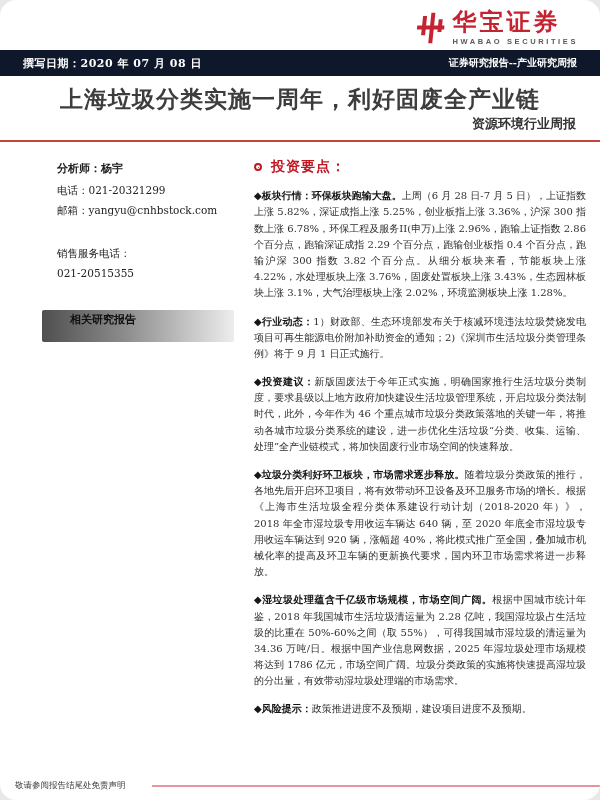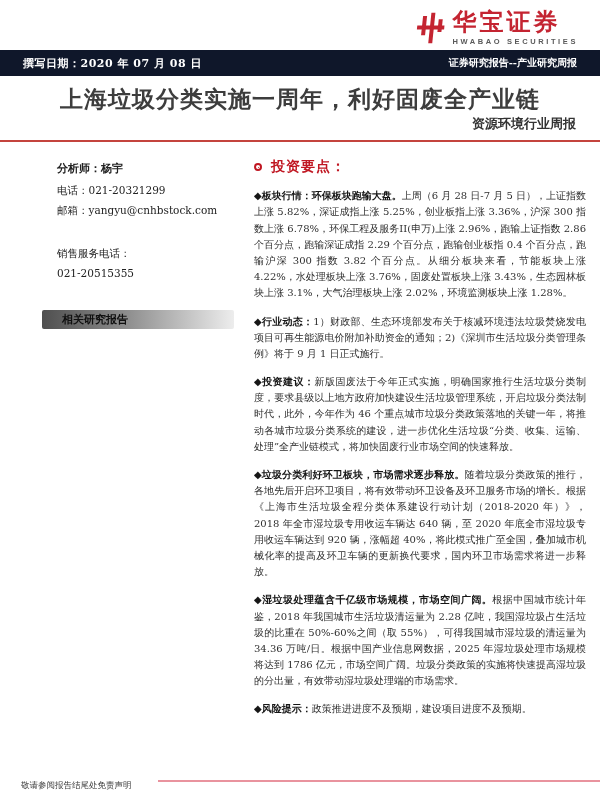--- a/index.html
+++ b/index.html
@@ -5,20 +5,21 @@
   * { margin:0; padding:0; box-sizing:border-box; }
   html,body { background:#e8e8e8; }
   .page {
     position:relative;
     width:600px; height:800px;
     margin:0 auto;
     background:#ffffff;
     font-family:"DejaVu Serif", serif;
     color:#303030;
     overflow:hidden;
+    border-radius:16px;
   }
   
   .logo-row {
     display:flex;
     justify-content:flex-end;
     padding:10px 22px 4px 0;
   }
   .logo {
     display:flex;
     align-items:center;
@@ -95,23 +96,23 @@
     color:#222222;
     margin-left:32px;
   }
   .sidebar .line { line-height:1.95; }
   .sidebar .analyst { font-weight:bold; font-size:11px; }
   .sidebar .sales-block { margin-top:22px; }
   .related-banner {
     margin-top:26px;
     margin-left:-15px;
     width:192px;
-    height:19px;
+    height:32px;
     line-height:20px;
-    padding-left:20px;
+    padding-left:28px;
     border-radius:2px;
     background:linear-gradient(90deg, #4f4f4f 0%, #8f8f8f 45%, #ededed 100%);
     font-size:11px;
     font-weight:bold;
     color:#101010;
   }
   .main {
     flex:1;
     padding-left:13px;
   }
@@ -144,23 +145,23 @@
     margin-top:12px;
     font-size:10px;
     line-height:1.62;
     text-align:justify;
     color:#2e2e2e;
   }
   .point .lead { font-weight:bold; color:#161616; }
   
   .footer {
     position:absolute;
-    left:21px; right:0; bottom:8px;
-    display:flex;
-    align-items:flex-start;
+    left:15px; right:0; bottom:8px;
+    display:flex;
+    align-items:center;
     gap:26px;
   }
   .footer .disclaimer {
     font-size:8.5px;
     color:#3c3c3c;
     white-space:nowrap;
   }
   .footer .footer-line {
     flex:1;
     height:2px;

